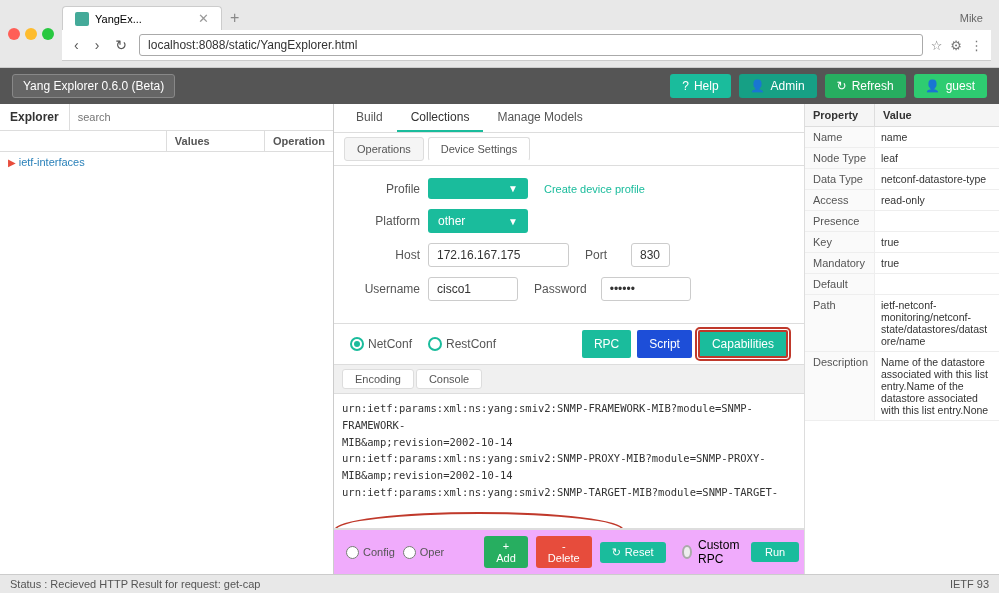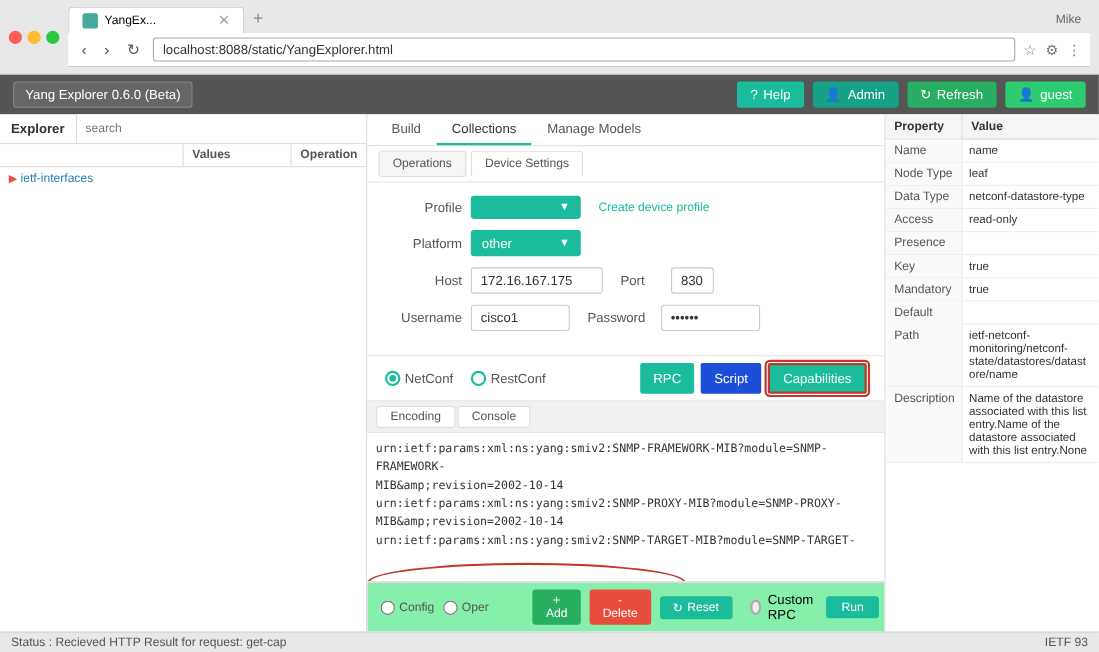--- a/index.html
+++ b/index.html
@@ -82,21 +82,21 @@
 
     
     .enc-tab-row { display: flex; background: #f0f0f0; border-bottom: 1px solid #ddd; padding: 4px 8px; gap: 2px; }
     .enc-tab { padding: 3px 12px; font-size: 11px; cursor: pointer; border: 1px solid #ddd; background: white; border-radius: 3px; color: #555; }
     .enc-tab.active { background: white; font-weight: 500; }
 
     
     .content-area { flex: 1; background: white; overflow: hidden; position: relative; font-size: 10.5px; color: #333; padding: 6px 8px; overflow-y: auto; font-family: monospace; line-height: 1.6; border-bottom: 1px solid #ddd; }
 
     
-    .bottom-bar { display: flex; align-items: center; padding: 6px 12px; background: #86efac; border-top: 1px solid #ddd; gap: 8px; }
+    .bottom-bar { display: flex; align-items: center; padding: 6px 12px; background: #f0abfc; border-top: 1px solid #ddd; gap: 8px; }
     .radio-small { display: flex; align-items: center; gap: 4px; font-size: 11px; color: #555; }
     .bbtn { border: none; border-radius: 3px; padding: 4px 12px; font-size: 11px; cursor: pointer; color: white; display: flex; align-items: center; gap: 4px; }
     .bbtn-green { background: #27ae60; margin-left: 32px; }
     .bbtn-red { background: #e74c3c; }
     .bbtn-teal { background: #1abc9c; }
     .custom-rpc { display: flex; align-items: center; gap: 6px; margin-left: 8px; }
     .custom-rpc-radio { width: 14px; height: 14px; border-radius: 50%; border: 2px solid #aaa; background: #eee; }
     .run-btn { background: #1abc9c; color: white; border: none; border-radius: 3px; padding: 4px 14px; font-size: 11px; cursor: pointer; }
 
     
@@ -203,21 +203,21 @@
       </div>
       <div class="form-row">
         <span class="form-label">Platform</span>
         <div class="form-select">
           <span>other</span>
           <span class="form-select-arrow">▼</span>
         </div>
       </div>
       <div class="form-row">
         <span class="form-label">Host</span>
-        <input class="form-input" type="text" style="width: 120px;" value="172.16.167.175">
+        <input class="form-input" type="text" style="width: 141px;" value="172.16.167.175">
         <span style="margin-left:8px; font-size:12px; color:#555;">Port</span>
         <input class="form-input" type="text" style="width: 39px; margin-left: 16px;" value="830">
       </div>
       <div class="form-row">
         <span class="form-label">Username</span>
         <input class="form-input" type="text" style="width: 90px;" value="cisco1">
         <span style="margin-left:8px; font-size:12px; color:#555;">Password</span>
         <input class="form-input" type="password" style="width: 90px; margin-left: 6px;" value="cisco1">
       </div>
     </div>

